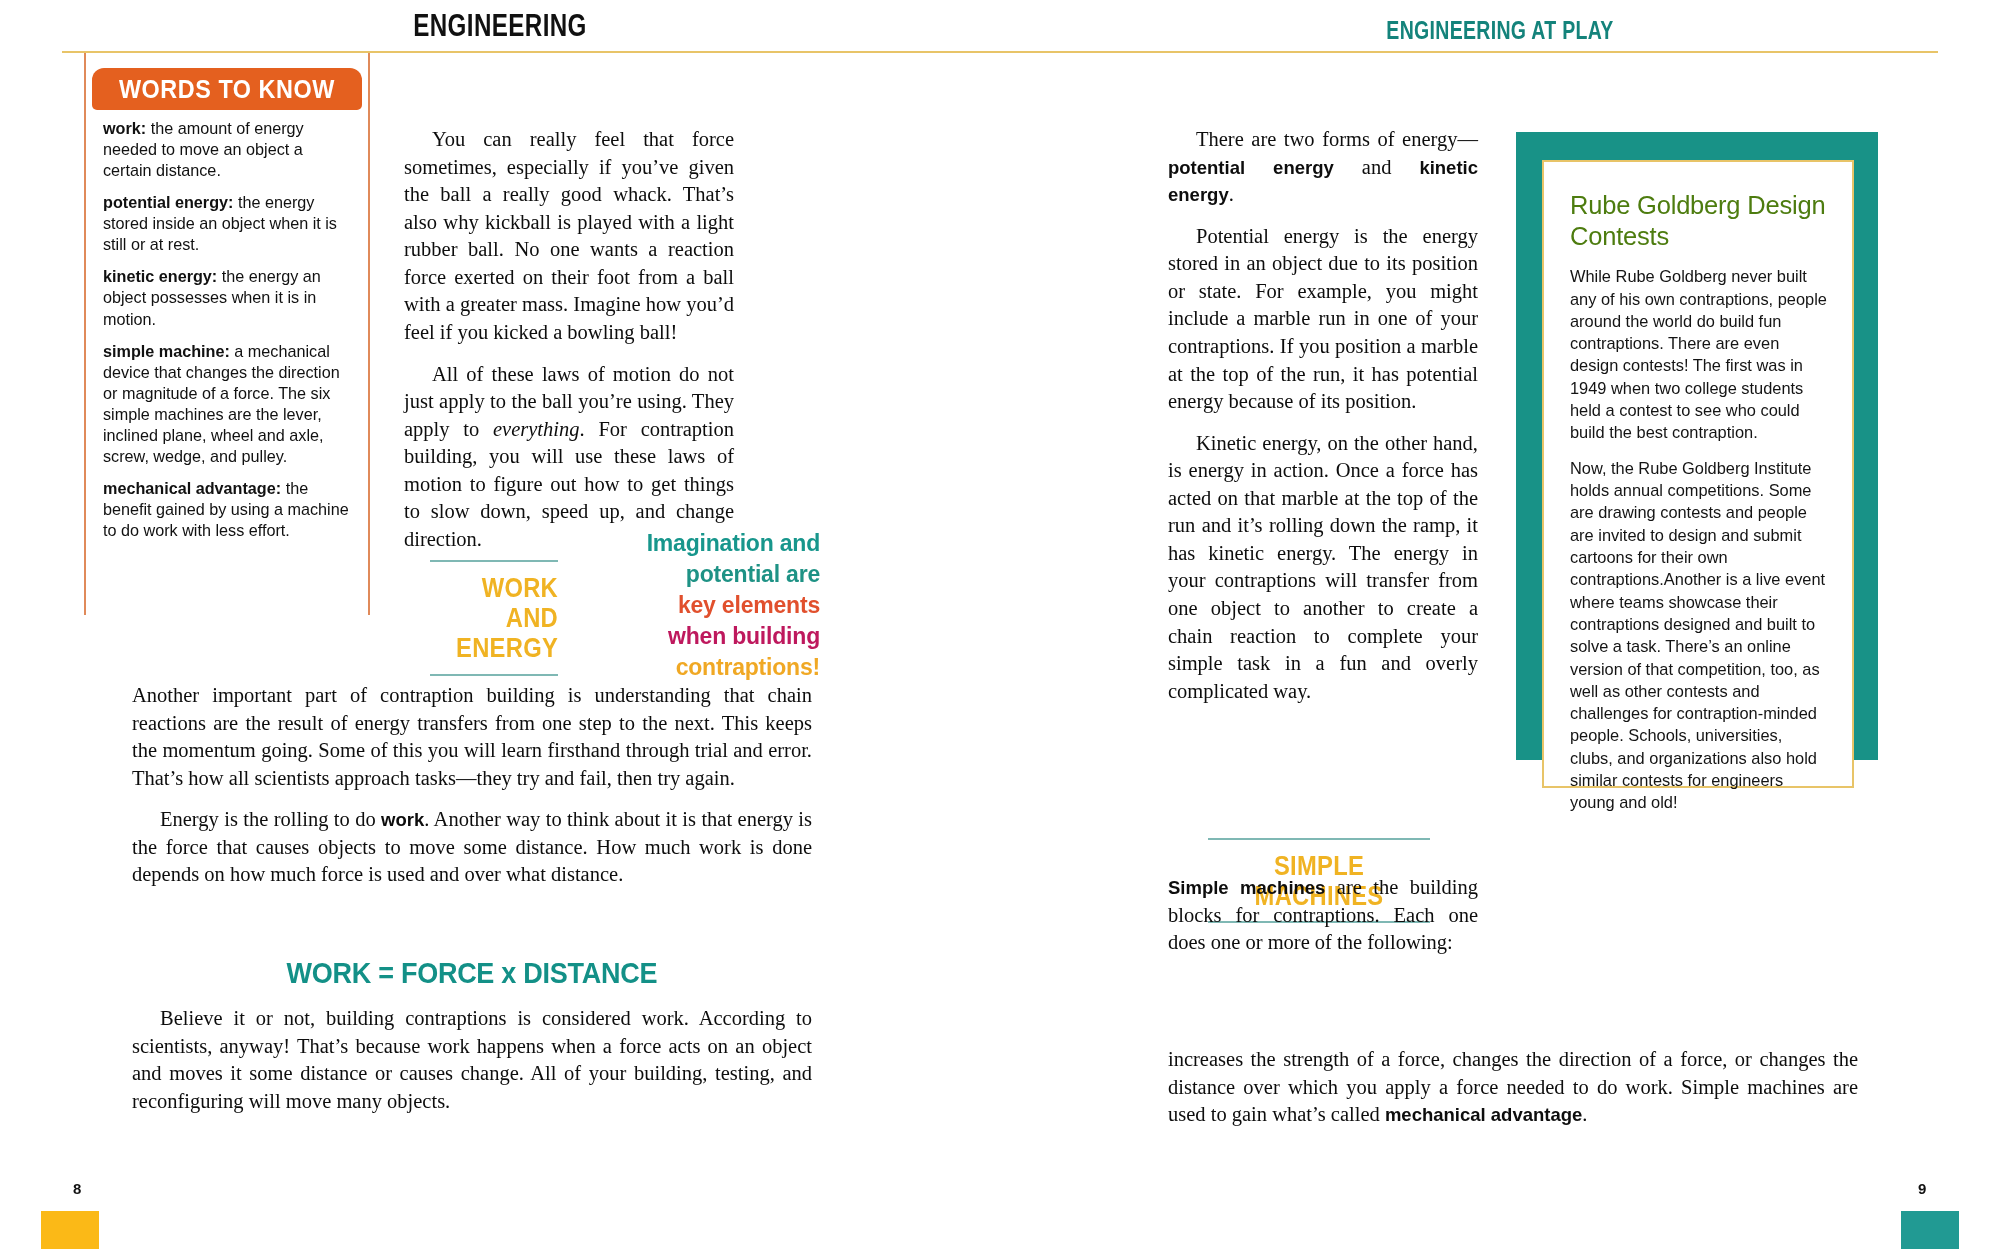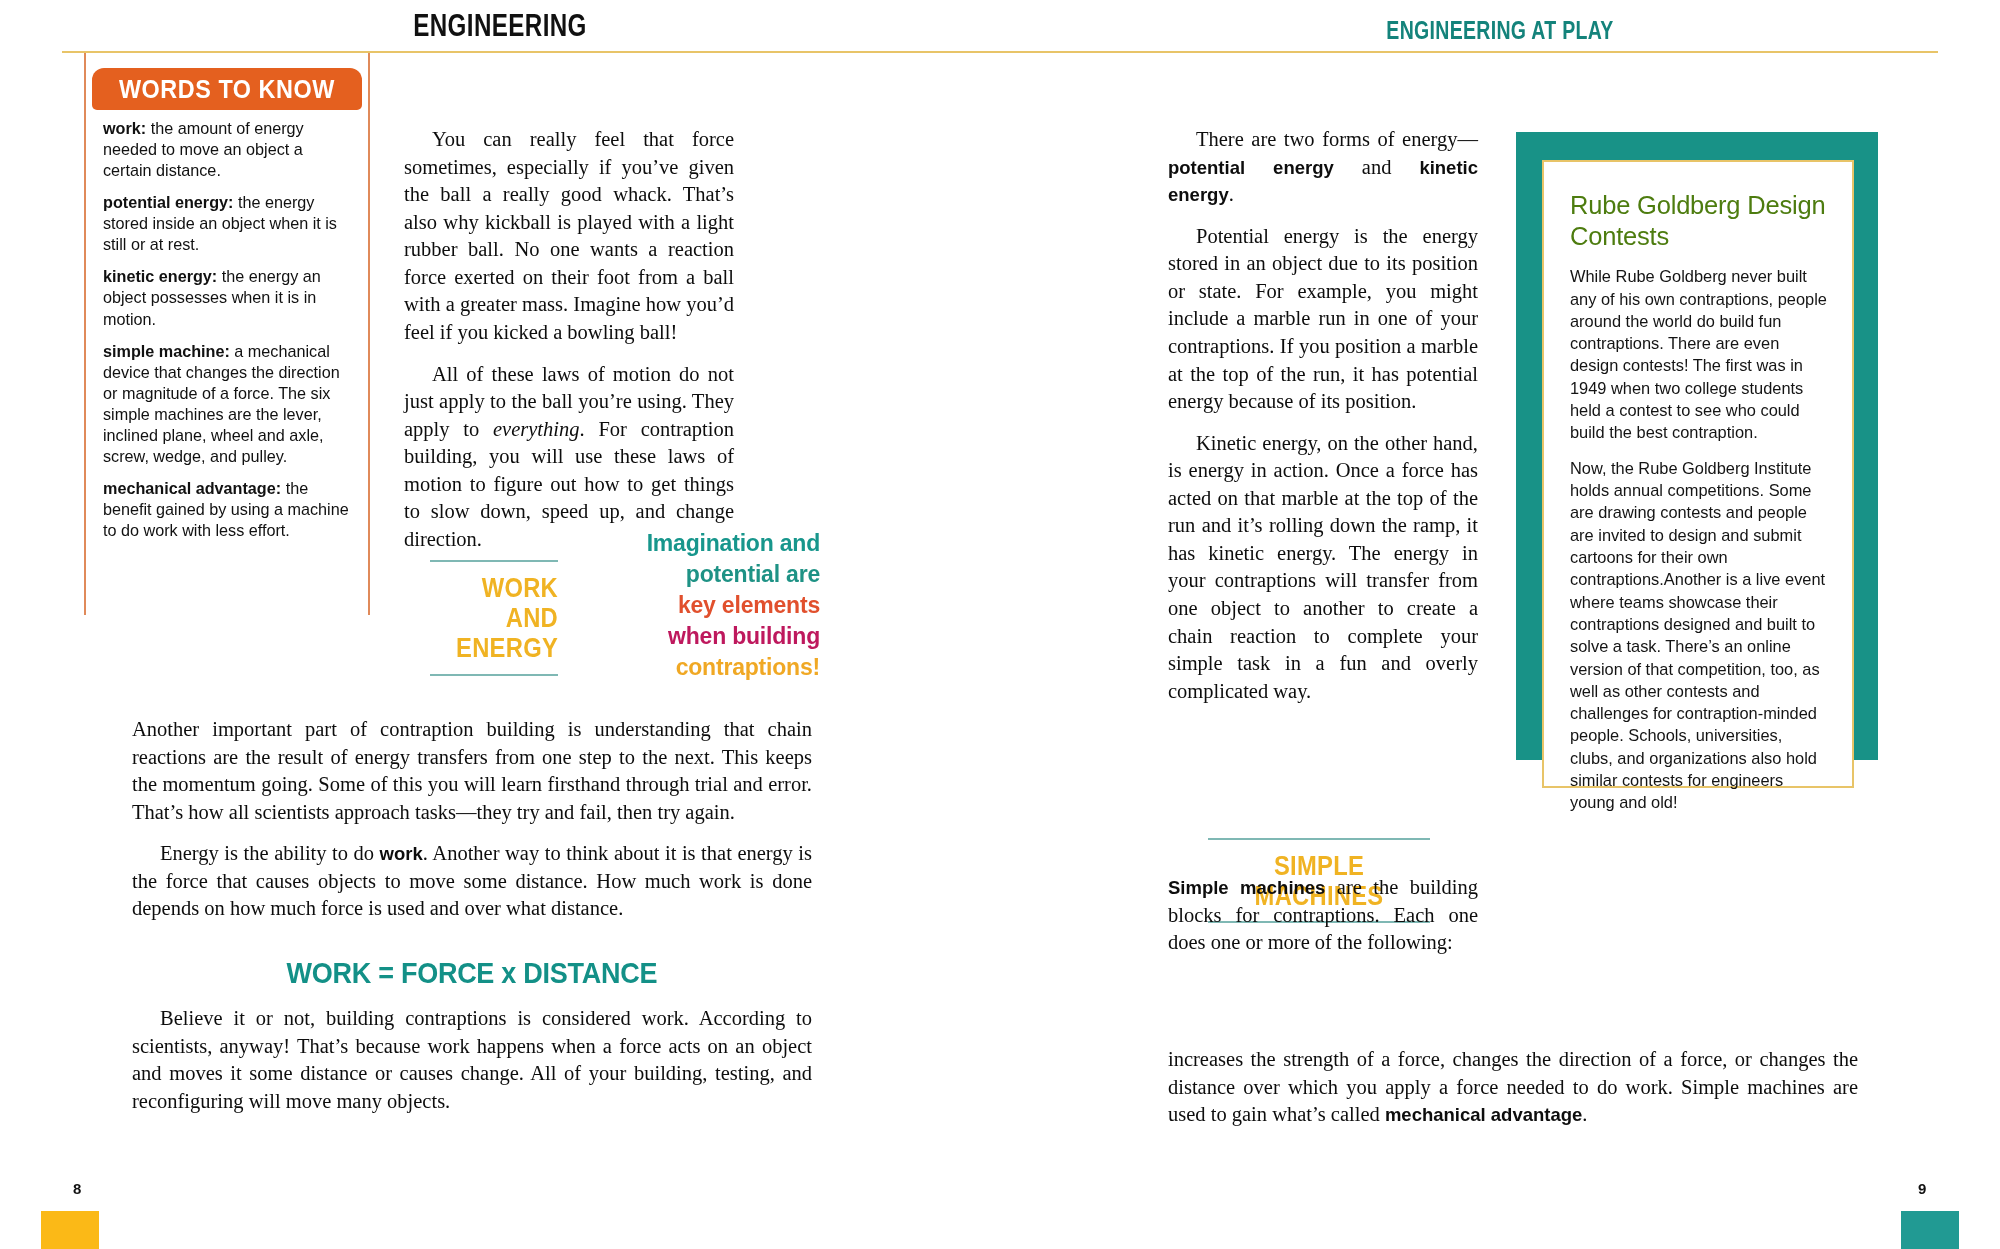--- a/index.html
+++ b/index.html
@@ -108,21 +108,21 @@
   .bt i { font-style: italic; }
 
   
   .col-left-top {
     position: absolute;
     left: 404px; top: 126px;
     width: 330px;
   }
   .col-left-wide {
     position: absolute;
-    left: 132px; top: 716px;
+    left: 132px; top: 682px;
     width: 680px;
   }
   .col-left-lower {
     position: absolute;
     left: 132px; top: 1005px;
     width: 680px;
   }
 
   
   .pullquote {
@@ -296,21 +296,21 @@
 
 <div class="sect-head" id="work-and-energy">
   <div class="rule top"></div>
   <div class="txt">WORK AND</div>
   <div class="txt">ENERGY</div>
   <div class="rule bot"></div>
 </div>
 
 <div class="bt col-left-wide">
   <p class="noind">Another important part of contraption building is understanding that chain reactions are the result of energy transfers from one step to the next. This keeps the momentum going. Some of this you will learn firsthand through trial and error. That’s how all scientists approach tasks—they try and fail, then try again.</p>
-  <p><span>Energy is the ability to do </span><b>work</b><span>. Another way to think about it is that energy is the force that causes objects to move some distance. How much work is done depends on how much force is used and over what distance.</span></p>
+  <p><span>Energy is the rolling to do </span><b>work</b><span>. Another way to think about it is that energy is the force that causes objects to move some distance. How much work is done depends on how much force is used and over what distance.</span></p>
 </div>
 
 <div class="formula">
   <span>WORK = FORCE x DISTANCE</span>
 </div>
 
 <div class="bt col-left-lower">
   <p>Believe it or not, building contraptions is considered work. According to scientists, anyway! That’s because work happens when a force acts on an object and moves it some distance or causes change. All of your building, testing, and reconfiguring will move many objects.</p>
 </div>
 

